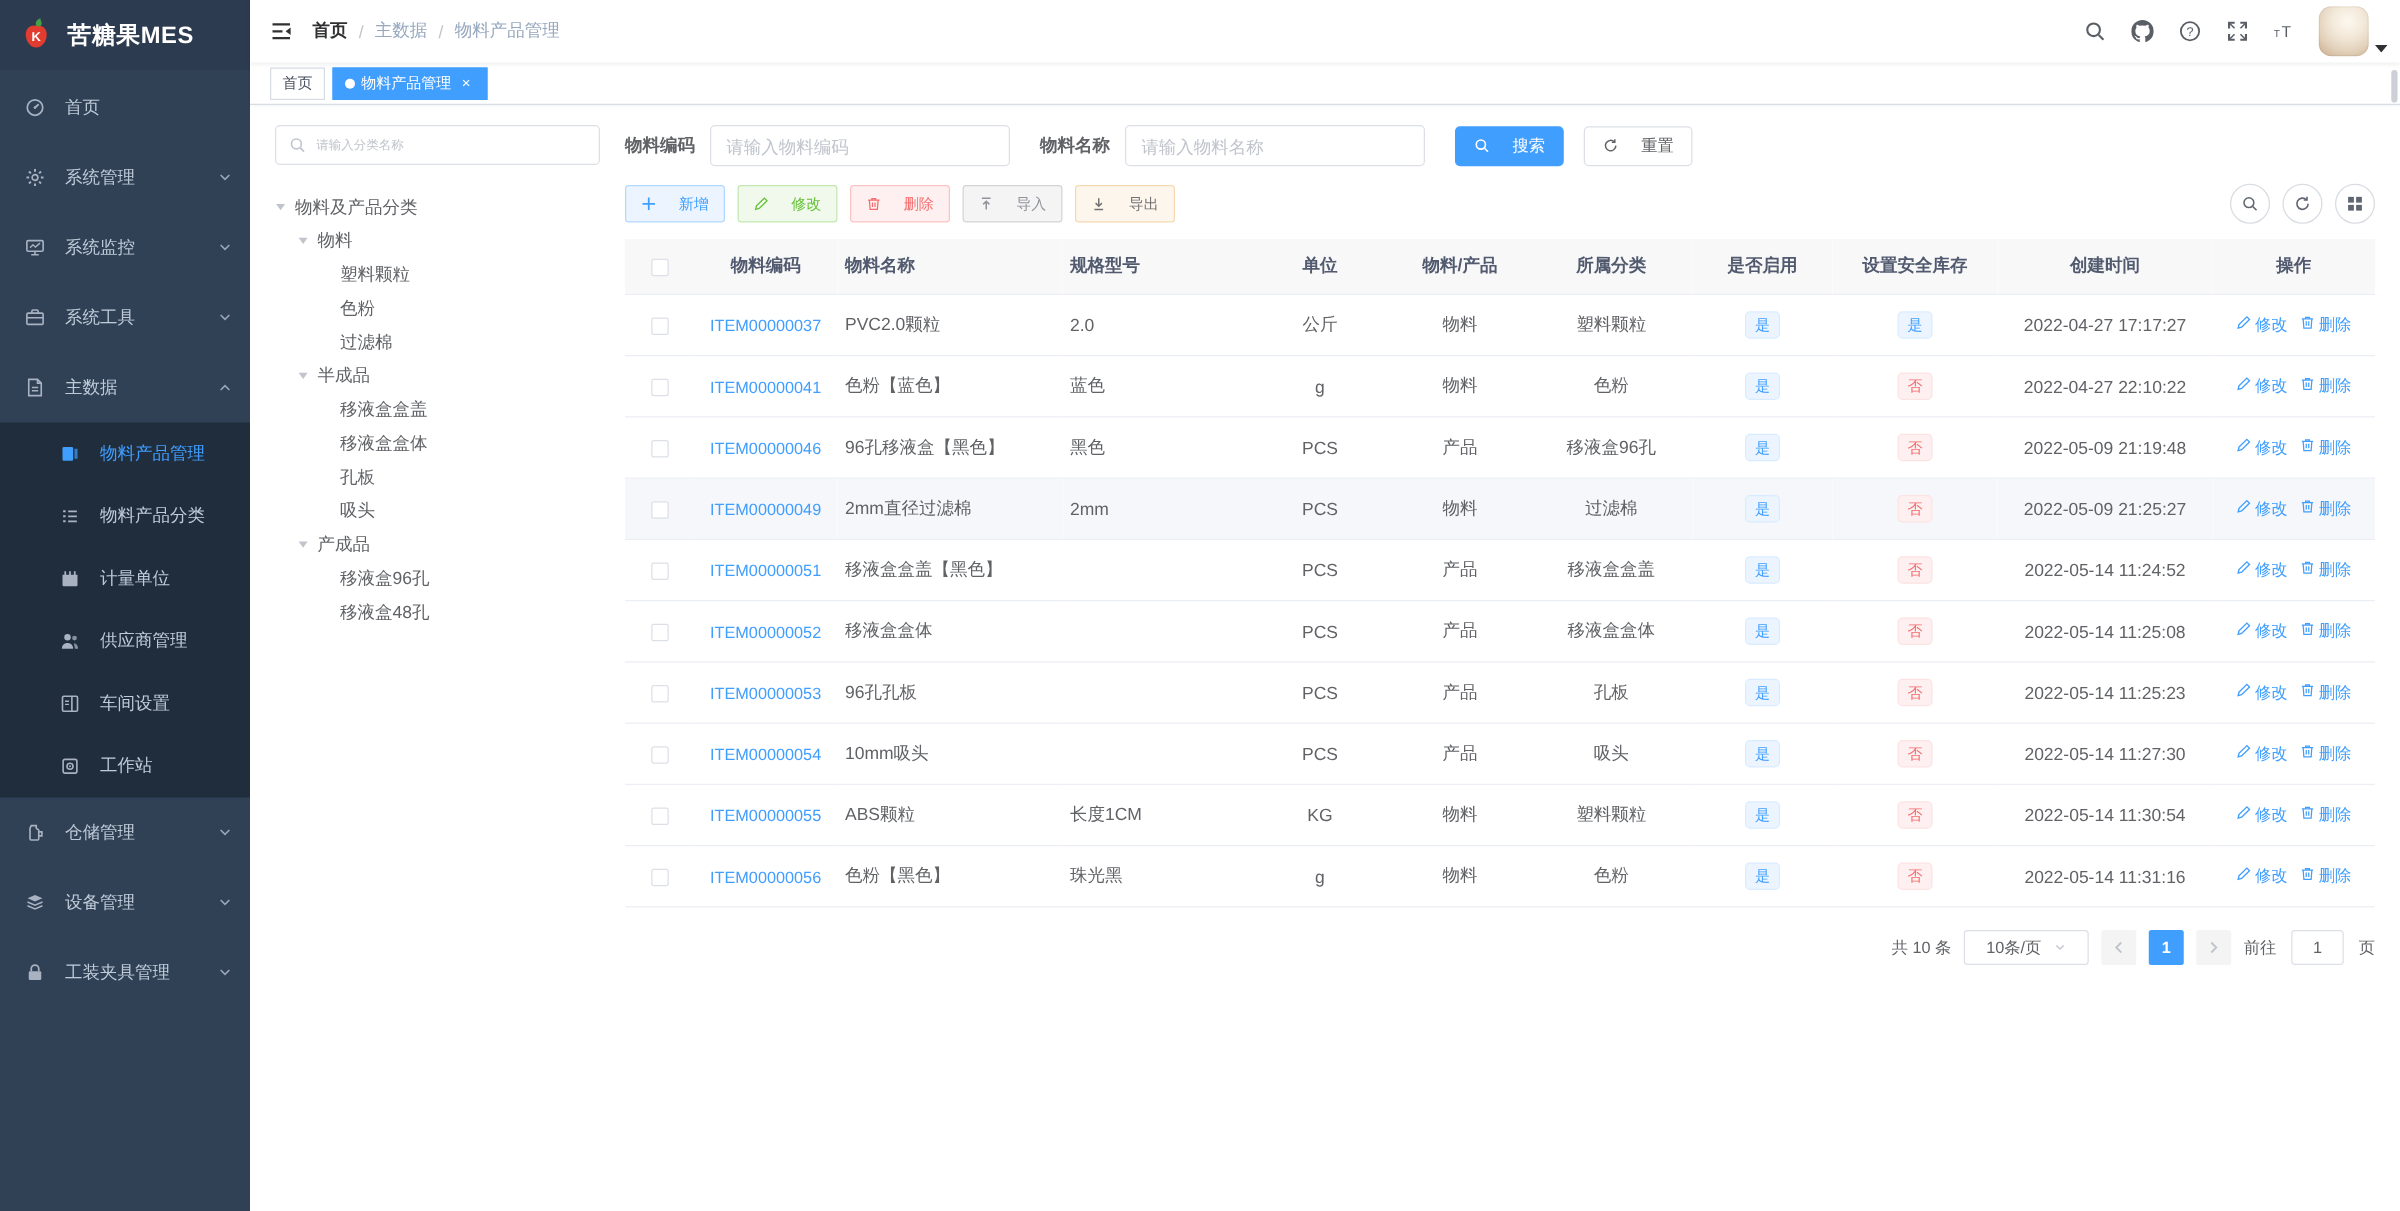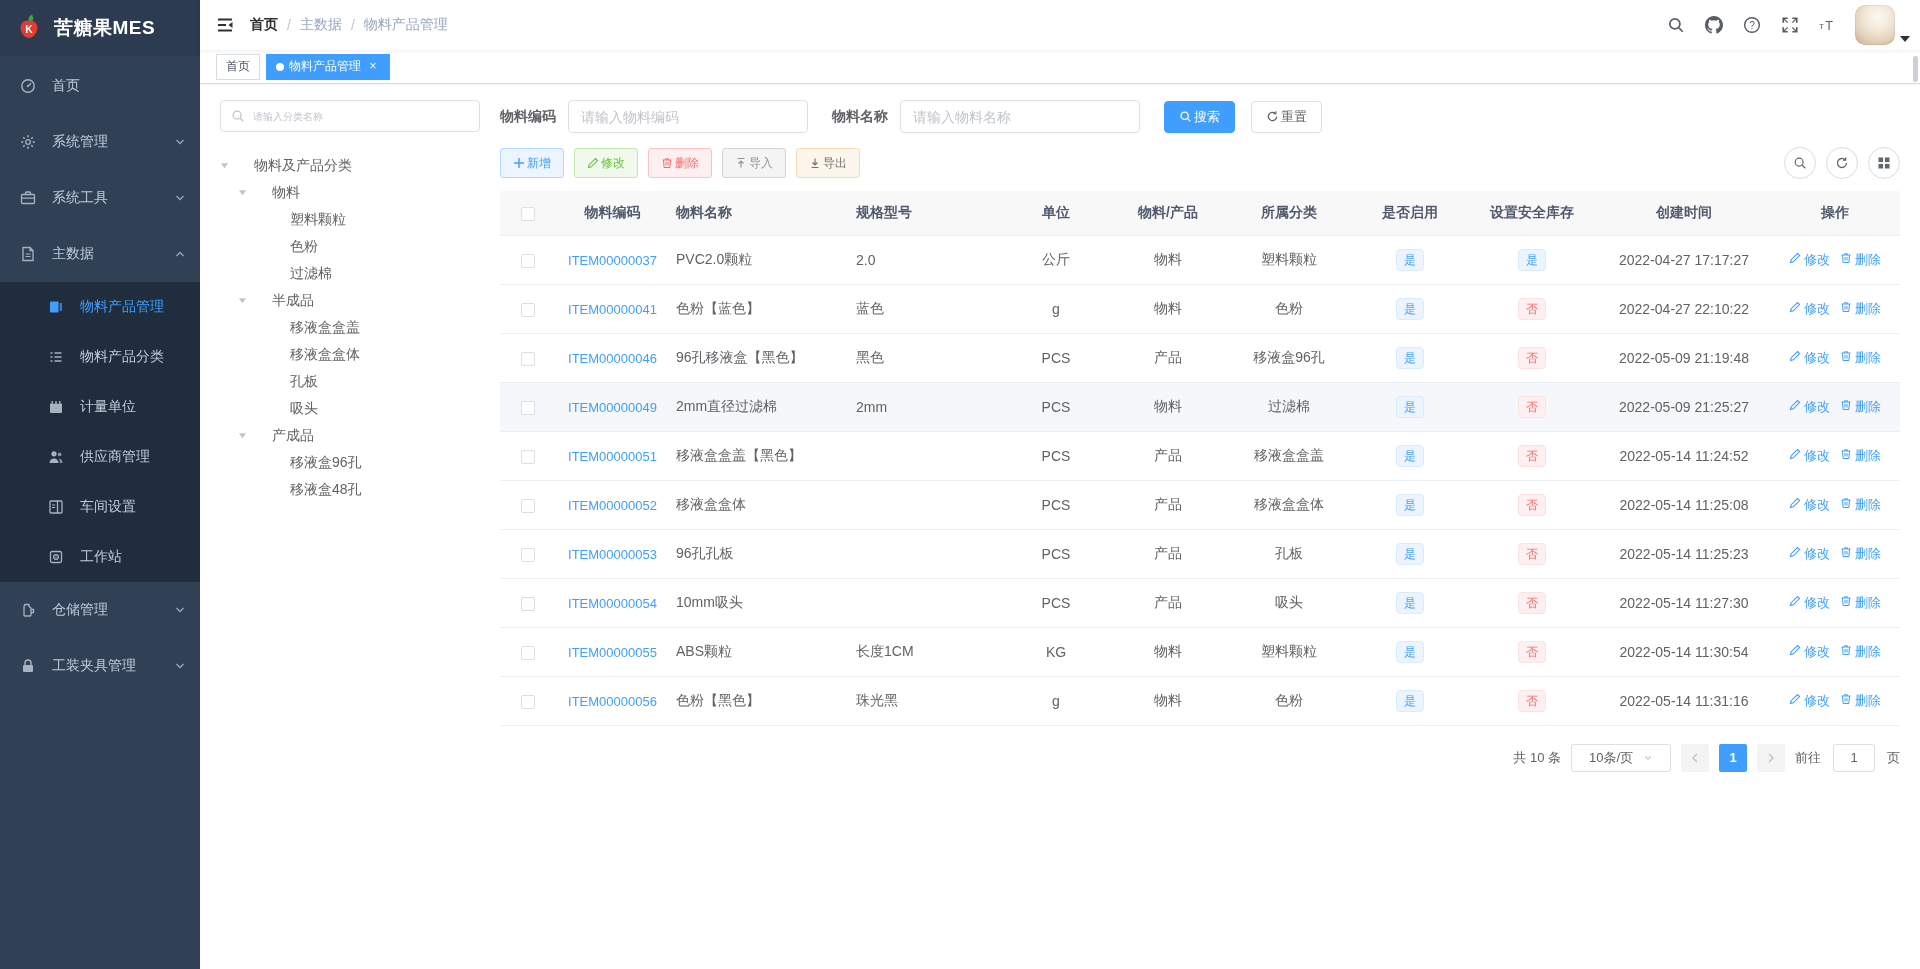--- a/index.html
+++ b/index.html
@@ -48,33 +48,33 @@
   .tab-close{width:14px;height:14px;line-height:12px;text-align:center;border-radius:50%;font-size:12px}
   
   .app-main{flex:1;display:flex;gap:20px;padding:16px 20px;background:#fff;overflow:hidden}
   .left-panel{width:260px;flex-shrink:0}
   .tree-search{height:32px;border:1px solid #dcdfe6;border-radius:4px;display:flex;align-items:center;gap:8px;padding:0 10px;color:#c0c4cc}
   .tree-search .icn{display:inline-flex}
   .tree-search svg{width:14px;height:14px}
   .tree-search input{border:none;outline:none;flex:1;font-size:10px;color:#606266;min-width:0;background:transparent}
   .tree-search input::placeholder{color:#c0c4cc}
   .tree{margin-top:20px;color:#606266}
-  .tnode{height:27px;display:flex;align-items:center;gap:24px;cursor:pointer}
+  .tnode{height:27px;display:flex;align-items:center;gap:6px;cursor:pointer}
   .tnode.lv1{padding-left:18px}
   .tnode.lv2{padding-left:36px}
   .tcaret{width:10px;color:#c0c4cc;display:inline-flex;flex-shrink:0}
   .tcaret svg{width:9px;height:9px}
   .tcaret.empty{visibility:hidden}
   .right-panel{flex:1;min-width:0;display:flex;flex-direction:column}
   
   .filter-row{display:flex;align-items:center;margin-bottom:14px}
   .filter-label{font-weight:700;color:#606266;margin-right:12px;white-space:nowrap}
   .f-input{width:240px;height:33px;border:1px solid #dcdfe6;border-radius:4px;padding:0 12px;font-size:14px;color:#606266;outline:none;margin-right:24px}
   .f-input::placeholder{color:#c0c4cc}
-  .btn{height:32px;border-radius:4px;font-size:13px;display:inline-flex;align-items:center;gap:2px;padding:0 14px;cursor:pointer;border:1px solid transparent;background:#fff;white-space:nowrap}
+  .btn{height:32px;border-radius:4px;font-size:13px;display:inline-flex;align-items:center;gap:18px;padding:0 14px;cursor:pointer;border:1px solid transparent;background:#fff;white-space:nowrap}
   .btn .icn{display:inline-flex}
   .btn svg{width:13px;height:13px}
   .btn-search{background:#409eff;border-color:#409eff;color:#fff}
   .btn-reset{border-color:#dcdfe6;color:#606266;margin-left:16px}
   
   .toolbar-row{display:flex;align-items:center;gap:10px;margin-bottom:12px}
   .btn.mini{height:30px;padding:0 12px;font-size:12px;border-radius:3px}
   .btn.mini svg{width:12px;height:12px}
   .b-add{background:#ecf5ff;border-color:#b3d8ff;color:#409eff}
   .b-edit{background:#f0f9eb;border-color:#c2e7b0;color:#67c23a}
@@ -147,20 +147,35 @@
           <span class="m-label">系统管理</span>
           <span class="chev">
             <svg viewBox="0 0 12 12">
               <path d="M2.5 4l3.5 3.5L9.5 4" fill="none" stroke="currentColor" stroke-width="1.3"></path>
             </svg>
           </span>
         </div>
         <div class="m-item">
           <span class="icn">
             <svg viewBox="0 0 16 16">
+              <rect x="1.5" y="2.5" width="13" height="8.5" rx="1" fill="none" stroke="currentColor" stroke-width="1.3"></rect>
+              <path d="M8 11v2.4M5 13.8h6" stroke="currentColor" stroke-width="1.3"></path>
+              <path d="M4 8.2l2.4-2.4 1.9 1.9 3.7-3.2" fill="none" stroke="currentColor" stroke-width="1.1"></path>
+            </svg>
+          </span>
+          <span class="m-label">系统监控</span>
+          <span class="chev">
+            <svg viewBox="0 0 12 12">
+              <path d="M2.5 4l3.5 3.5L9.5 4" fill="none" stroke="currentColor" stroke-width="1.3"></path>
+            </svg>
+          </span>
+        </div>
+        <div class="m-item">
+          <span class="icn">
+            <svg viewBox="0 0 16 16">
               <rect x="1.5" y="4.5" width="13" height="9" rx="1" fill="none" stroke="currentColor" stroke-width="1.3"></rect>
               <path d="M5.5 4.5V3a1 1 0 0 1 1-1h3a1 1 0 0 1 1 1v1.5M1.5 8.2h13" fill="none" stroke="currentColor" stroke-width="1.3"></path>
             </svg>
           </span>
           <span class="m-label">系统工具</span>
           <span class="chev">
             <svg viewBox="0 0 12 12">
               <path d="M2.5 4l3.5 3.5L9.5 4" fill="none" stroke="currentColor" stroke-width="1.3"></path>
             </svg>
           </span>
@@ -241,20 +256,34 @@
           </div>
         </div>
         <div class="m-item">
           <span class="icn">
             <svg viewBox="0 0 16 16">
               <path d="M5 2.5h4v2l2 1.6v6.9a1 1 0 0 1-1 1H5a1 1 0 0 1-1-1V4.5z" fill="none" stroke="currentColor" stroke-width="1.3"></path>
               <path d="M11 7.5h2.5v3.2H11" fill="none" stroke="currentColor" stroke-width="1.3"></path>
             </svg>
           </span>
           <span class="m-label">仓储管理</span>
+          <span class="chev">
+            <svg viewBox="0 0 12 12">
+              <path d="M2.5 4l3.5 3.5L9.5 4" fill="none" stroke="currentColor" stroke-width="1.3"></path>
+            </svg>
+          </span>
+        </div>
+        <div class="m-item">
+          <span class="icn">
+            <svg viewBox="0 0 16 16">
+              <path d="M8 2l6 2.6-6 2.6-6-2.6z" fill="currentColor"></path>
+              <path d="M2 7.6l6 2.6 6-2.6M2 10.6l6 2.6 6-2.6" fill="none" stroke="currentColor" stroke-width="1.2"></path>
+            </svg>
+          </span>
+          <span class="m-label">设备管理</span>
           <span class="chev">
             <svg viewBox="0 0 12 12">
               <path d="M2.5 4l3.5 3.5L9.5 4" fill="none" stroke="currentColor" stroke-width="1.3"></path>
             </svg>
           </span>
         </div>
         <div class="m-item">
           <span class="icn">
             <svg viewBox="0 0 16 16">
               <rect x="3" y="7" width="10" height="7" rx="1" fill="currentColor"></rect>

